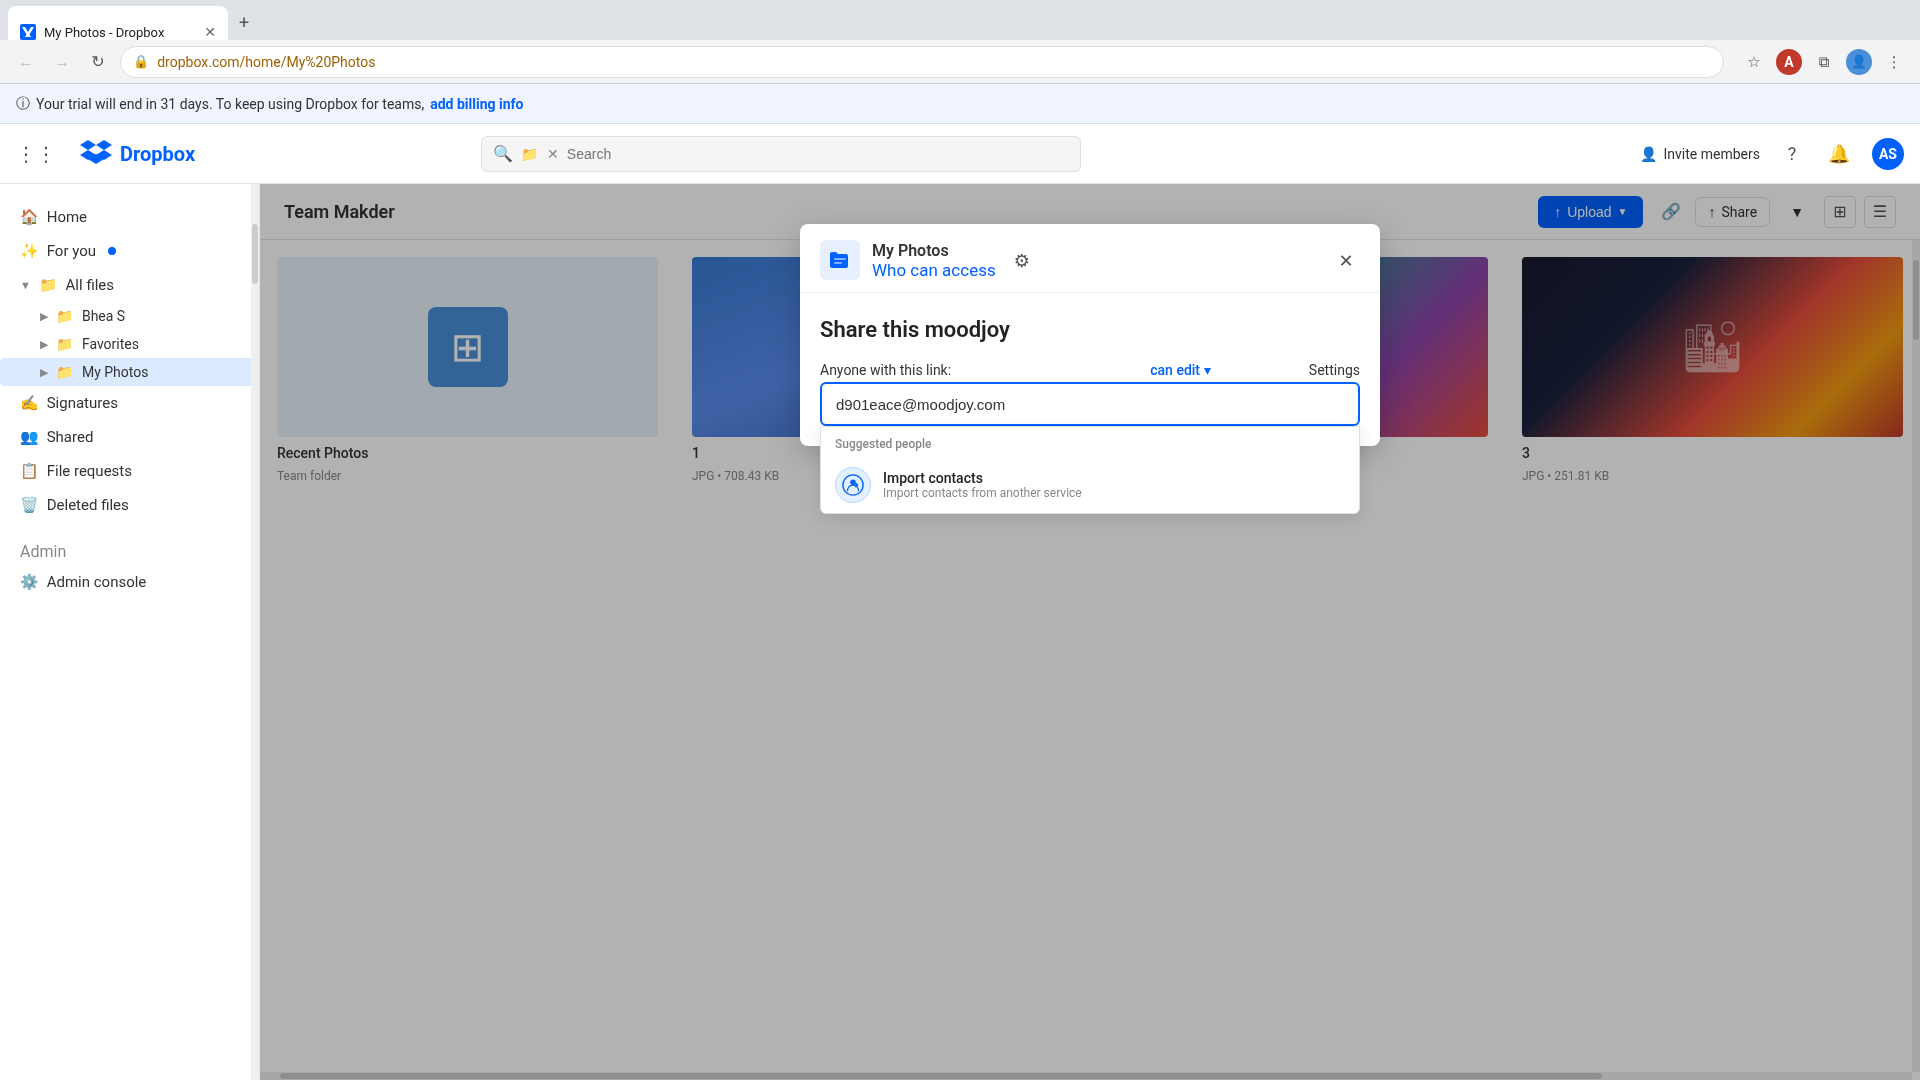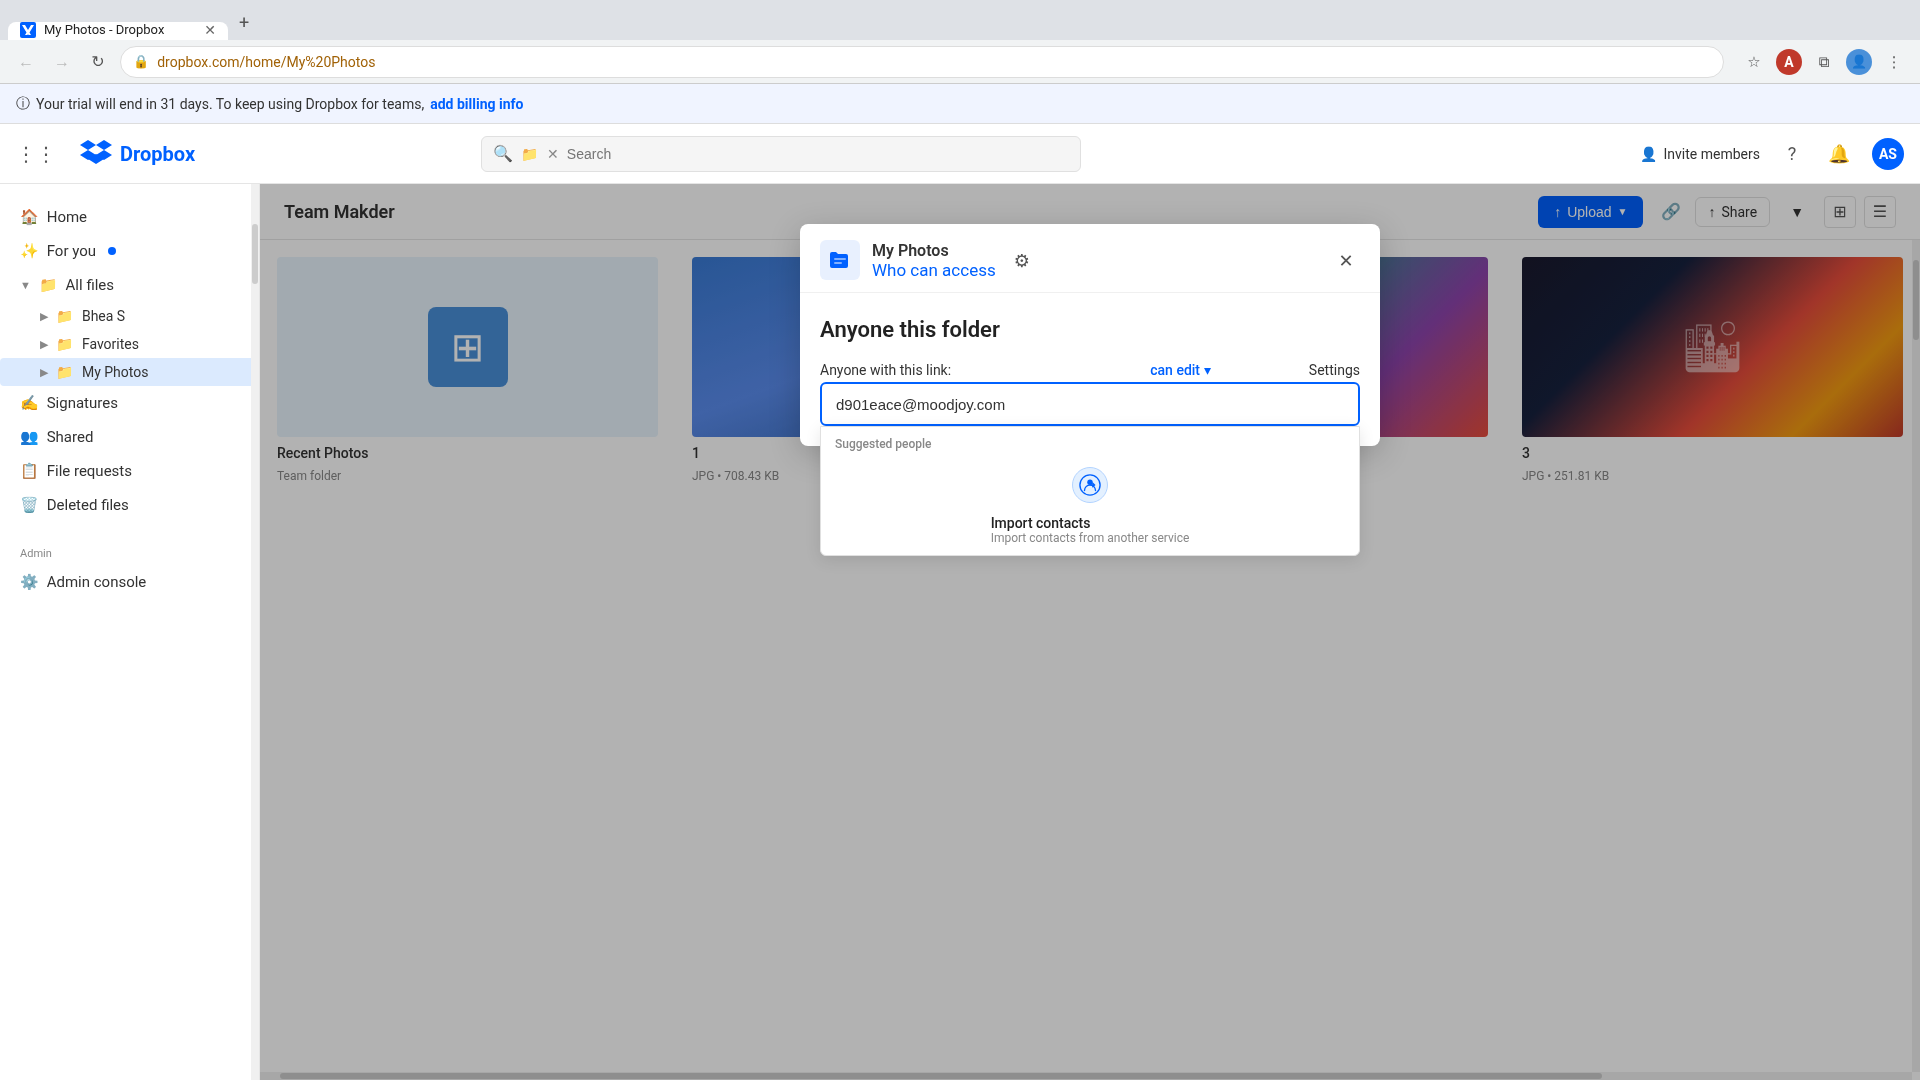--- a/index.html
+++ b/index.html
@@ -1,21 +1,21 @@
 <!DOCTYPE html>
 <html><head>
   <meta charset="utf-8">
   <style>
     * { box-sizing: border-box; margin: 0; padding: 0; }
     body { font-family: -apple-system, BlinkMacSystemFont, 'Segoe UI', Roboto, sans-serif; background: #f5f5f5; overflow: hidden; width: 1920px; height: 1080px; }
 
     
     .browser-frame { width: 1920px; height: 1080px; display: flex; flex-direction: column; background: #dee1e6; }
     .browser-tab-bar { height: 40px; background: #dee1e6; display: flex; align-items: flex-end; padding: 0 8px; gap: 2px; }
-    .browser-tab { height: 18px; background: #fff; border-radius: 8px 8px 0 0; display: flex; align-items: flex-start; padding: 0 12px; gap: 8px; min-width: 220px; max-width: 240px; font-size: 13px; color: #222; margin-top: 32px; }
+    .browser-tab { height: 34px; background: #fff; border-radius: 8px 8px 0 0; display: flex; align-items: flex-end; padding: 0 12px; gap: 8px; min-width: 220px; max-width: 240px; font-size: 13px; color: #222; margin-top: 32px; }
     .browser-tab .favicon { width: 16px; height: 16px; background: #0061ff; border-radius: 2px; display: flex; align-items: center; justify-content: center; }
     .browser-tab .tab-close { margin-left: auto; color: #666; cursor: pointer; font-size: 14px; }
     .browser-tab-new { width: 28px; height: 28px; display: flex; align-items: center; justify-content: center; color: #555; font-size: 18px; cursor: pointer; margin-bottom: 4px; }
     .browser-controls { height: 44px; background: #f1f3f4; display: flex; align-items: center; padding: 0 12px; gap: 8px; border-bottom: 1px solid #ccc; }
     .nav-btn { width: 28px; height: 28px; border-radius: 50%; display: flex; align-items: center; justify-content: center; color: #555; cursor: pointer; font-size: 16px; background: none; border: none; }
     .nav-btn.disabled { color: #bbb; cursor: default; }
     .address-bar { flex: 1; height: 32px; background: #fff; border-radius: 20px; display: flex; align-items: center; padding: 0 12px; gap: 8px; font-size: 14px; color: #222; border: 1px solid #ddd; }
     .address-bar-url { flex: 1; color: #a16207; }
     .browser-actions { display: flex; align-items: center; gap: 8px; margin-left: 8px; }
     .browser-action-btn { width: 28px; height: 28px; border-radius: 50%; display: flex; align-items: center; justify-content: center; color: #555; cursor: pointer; font-size: 15px; }
@@ -80,21 +80,21 @@
     .share-dialog-settings-icon { width: 28px; height: 28px; border-radius: 50%; display: flex; align-items: center; justify-content: center; cursor: pointer; color: #555; font-size: 18px; }
     .share-dialog-body { padding: 24px 20px 20px; }
     .share-dialog-title-h2 { font-size: 22px; font-weight: 600; color: #222; margin-bottom: 20px; }
     .link-settings-row { display: flex; align-items: center; justify-content: space-between; margin-bottom: 4px; font-size: 14px; color: #333; }
     .can-edit-btn { color: #0061ff; cursor: pointer; display: flex; align-items: center; gap: 4px; font-weight: 500; }
     .settings-link { color: #333; cursor: pointer; font-size: 14px; }
     .email-input-container { position: relative; }
     .email-input { width: 100%; height: 44px; border: 2px solid #0061ff; border-radius: 6px; padding: 0 14px; font-size: 15px; outline: none; color: #333; }
     .suggestions-dropdown { background: #fff; border: 1px solid #e0e0e0; border-radius: 0 0 6px 6px; box-shadow: 0 4px 16px rgba(0,0,0,0.1); position: absolute; top: 100%; left: 0; right: 0; z-index: 200; }
     .suggestions-label { font-size: 12px; color: #888; padding: 10px 14px 6px; font-weight: 500; }
-    .suggestion-item { display: flex; align-items: center; gap: 12px; padding: 10px 14px; cursor: pointer; flex-direction: column; }
+    .suggestion-item { display: flex; align-items: center; gap: 12px; padding: 10px 14px; cursor: pointer; }
     .suggestion-avatar { width: 36px; height: 36px; border-radius: 50%; background: #e3f0ff; display: flex; align-items: center; justify-content: center; font-size: 20px; color: #0061ff; border: 1px solid #b3d4ff; }
     .suggestion-name { font-size: 14px; font-weight: 500; color: #222; }
     .suggestion-desc { font-size: 12px; color: #888; }
     .scrollbar-v { position: absolute; right: 0; top: 0; bottom: 0; width: 8px; background: #f0f0f0; }
     .scrollbar-thumb { width: 6px; height: 60px; background: #ccc; border-radius: 4px; margin: 0 auto; margin-top: 40px; }
     .scrollbar-h { position: absolute; left: 0; right: 0; bottom: 0; height: 8px; background: #f0f0f0; }
     .scrollbar-thumb-h { height: 6px; width: 80%; background: #ccc; border-radius: 4px; margin: auto; margin-left: 20px; margin-top: 1px; }
   </style>
 </head>
 <body>
@@ -212,21 +212,21 @@
         <div class="sidebar-item">
           <span>📋</span>
           <span>File requests</span>
         </div>
         <div class="sidebar-item">
           <span>🗑️</span>
           <span>Deleted files</span>
         </div>
 
         <div style="padding:12px 20px 4px;margin-top:8px;">
-          <span style="font-size:11px;color:#888;">Admin</span>
+          <span style="font-size:16px;color:#888;">Admin</span>
         </div>
         <div class="sidebar-item">
           <span>⚙️</span>
           <span>Admin console</span>
         </div>
 
         <div style="flex:1;"></div>
 
         <div class="scrollbar-v">
           <div class="scrollbar-thumb"></div>
@@ -315,21 +315,21 @@
               </div>
               <div>
                 <div class="share-dialog-title">My Photos</div>
                 <div class="who-can-access">Who can access</div>
               </div>
               <div class="share-dialog-settings-icon">⚙</div>
               <div class="share-dialog-close">✕</div>
             </div>
 
             <div class="share-dialog-body">
-              <div class="share-dialog-title-h2">Anyone this folder</div>
+              <div class="share-dialog-title-h2">Share this moodjoy</div>
 
               <div class="link-settings-row">
                 <span>Anyone with this link:</span>&nbsp;
                 <span class="can-edit-btn">
                   <span>can edit</span>
                   <span>▾</span>
                 </span>
                 <span class="settings-link">Settings</span>
               </div>
 

